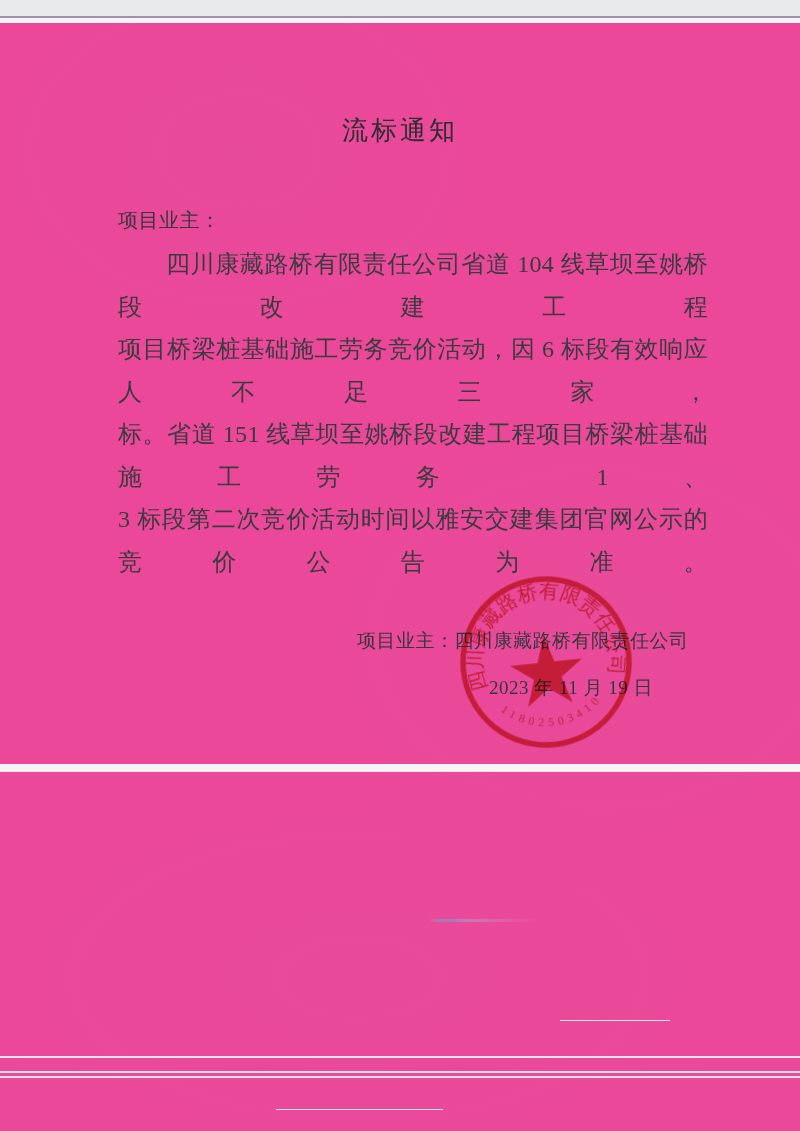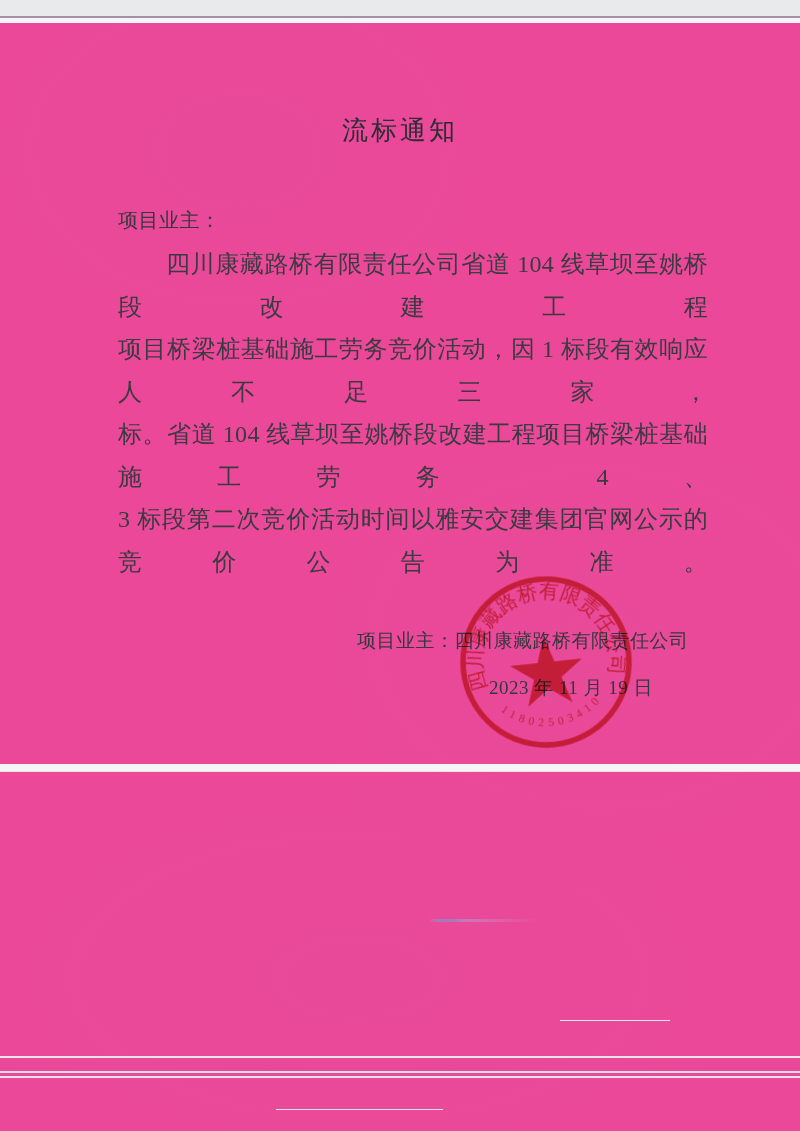--- a/index.html
+++ b/index.html
@@ -75,22 +75,22 @@
 
   <div class="abs edge-top"></div>
   <div class="abs edge-top-strip"></div>
 
   <div class="abs doc-title">流标通知</div>
 
   <div class="abs salutation">项目业主：</div>
 
   <div class="abs notice-body">
       <div class="body-line first">四川康藏路桥有限责任公司省道 104 线草坝至姚桥段改建工程</div>
-      <div class="body-line">项目桥梁桩基础施工劳务竞价活动，因 1 标段有效响应人不足三家，</div>
-      <div class="body-line">标。省道 104 线草坝至姚桥段改建工程项目桥梁桩基础施工劳务 4、</div>
+      <div class="body-line">项目桥梁桩基础施工劳务竞价活动，因 6 标段有效响应人不足三家，</div>
+      <div class="body-line">标。省道 151 线草坝至姚桥段改建工程项目桥梁桩基础施工劳务 1、</div>
       <div class="body-line">3 标段第二次竞价活动时间以雅安交建集团官网公示的竞价公告为准。</div>
     </div>
 
   <div class="abs signature-line">项目业主：四川康藏路桥有限责任公司</div>
   <div class="abs date-line">2023 年 11 月 19 日</div>
 
   <svg class="abs seal" viewBox="0 0 180 180" width="180" height="180" xmlns="http://www.w3.org/2000/svg">
     <defs>
       <path id="arcTop" d="M 29.9 111.9 A 64 64 0 1 1 150.1 111.9" fill="none"></path>
       <path id="arcBottom" d="M 37.6 131.9 A 73 73 0 0 0 142.4 131.9" fill="none"></path>

